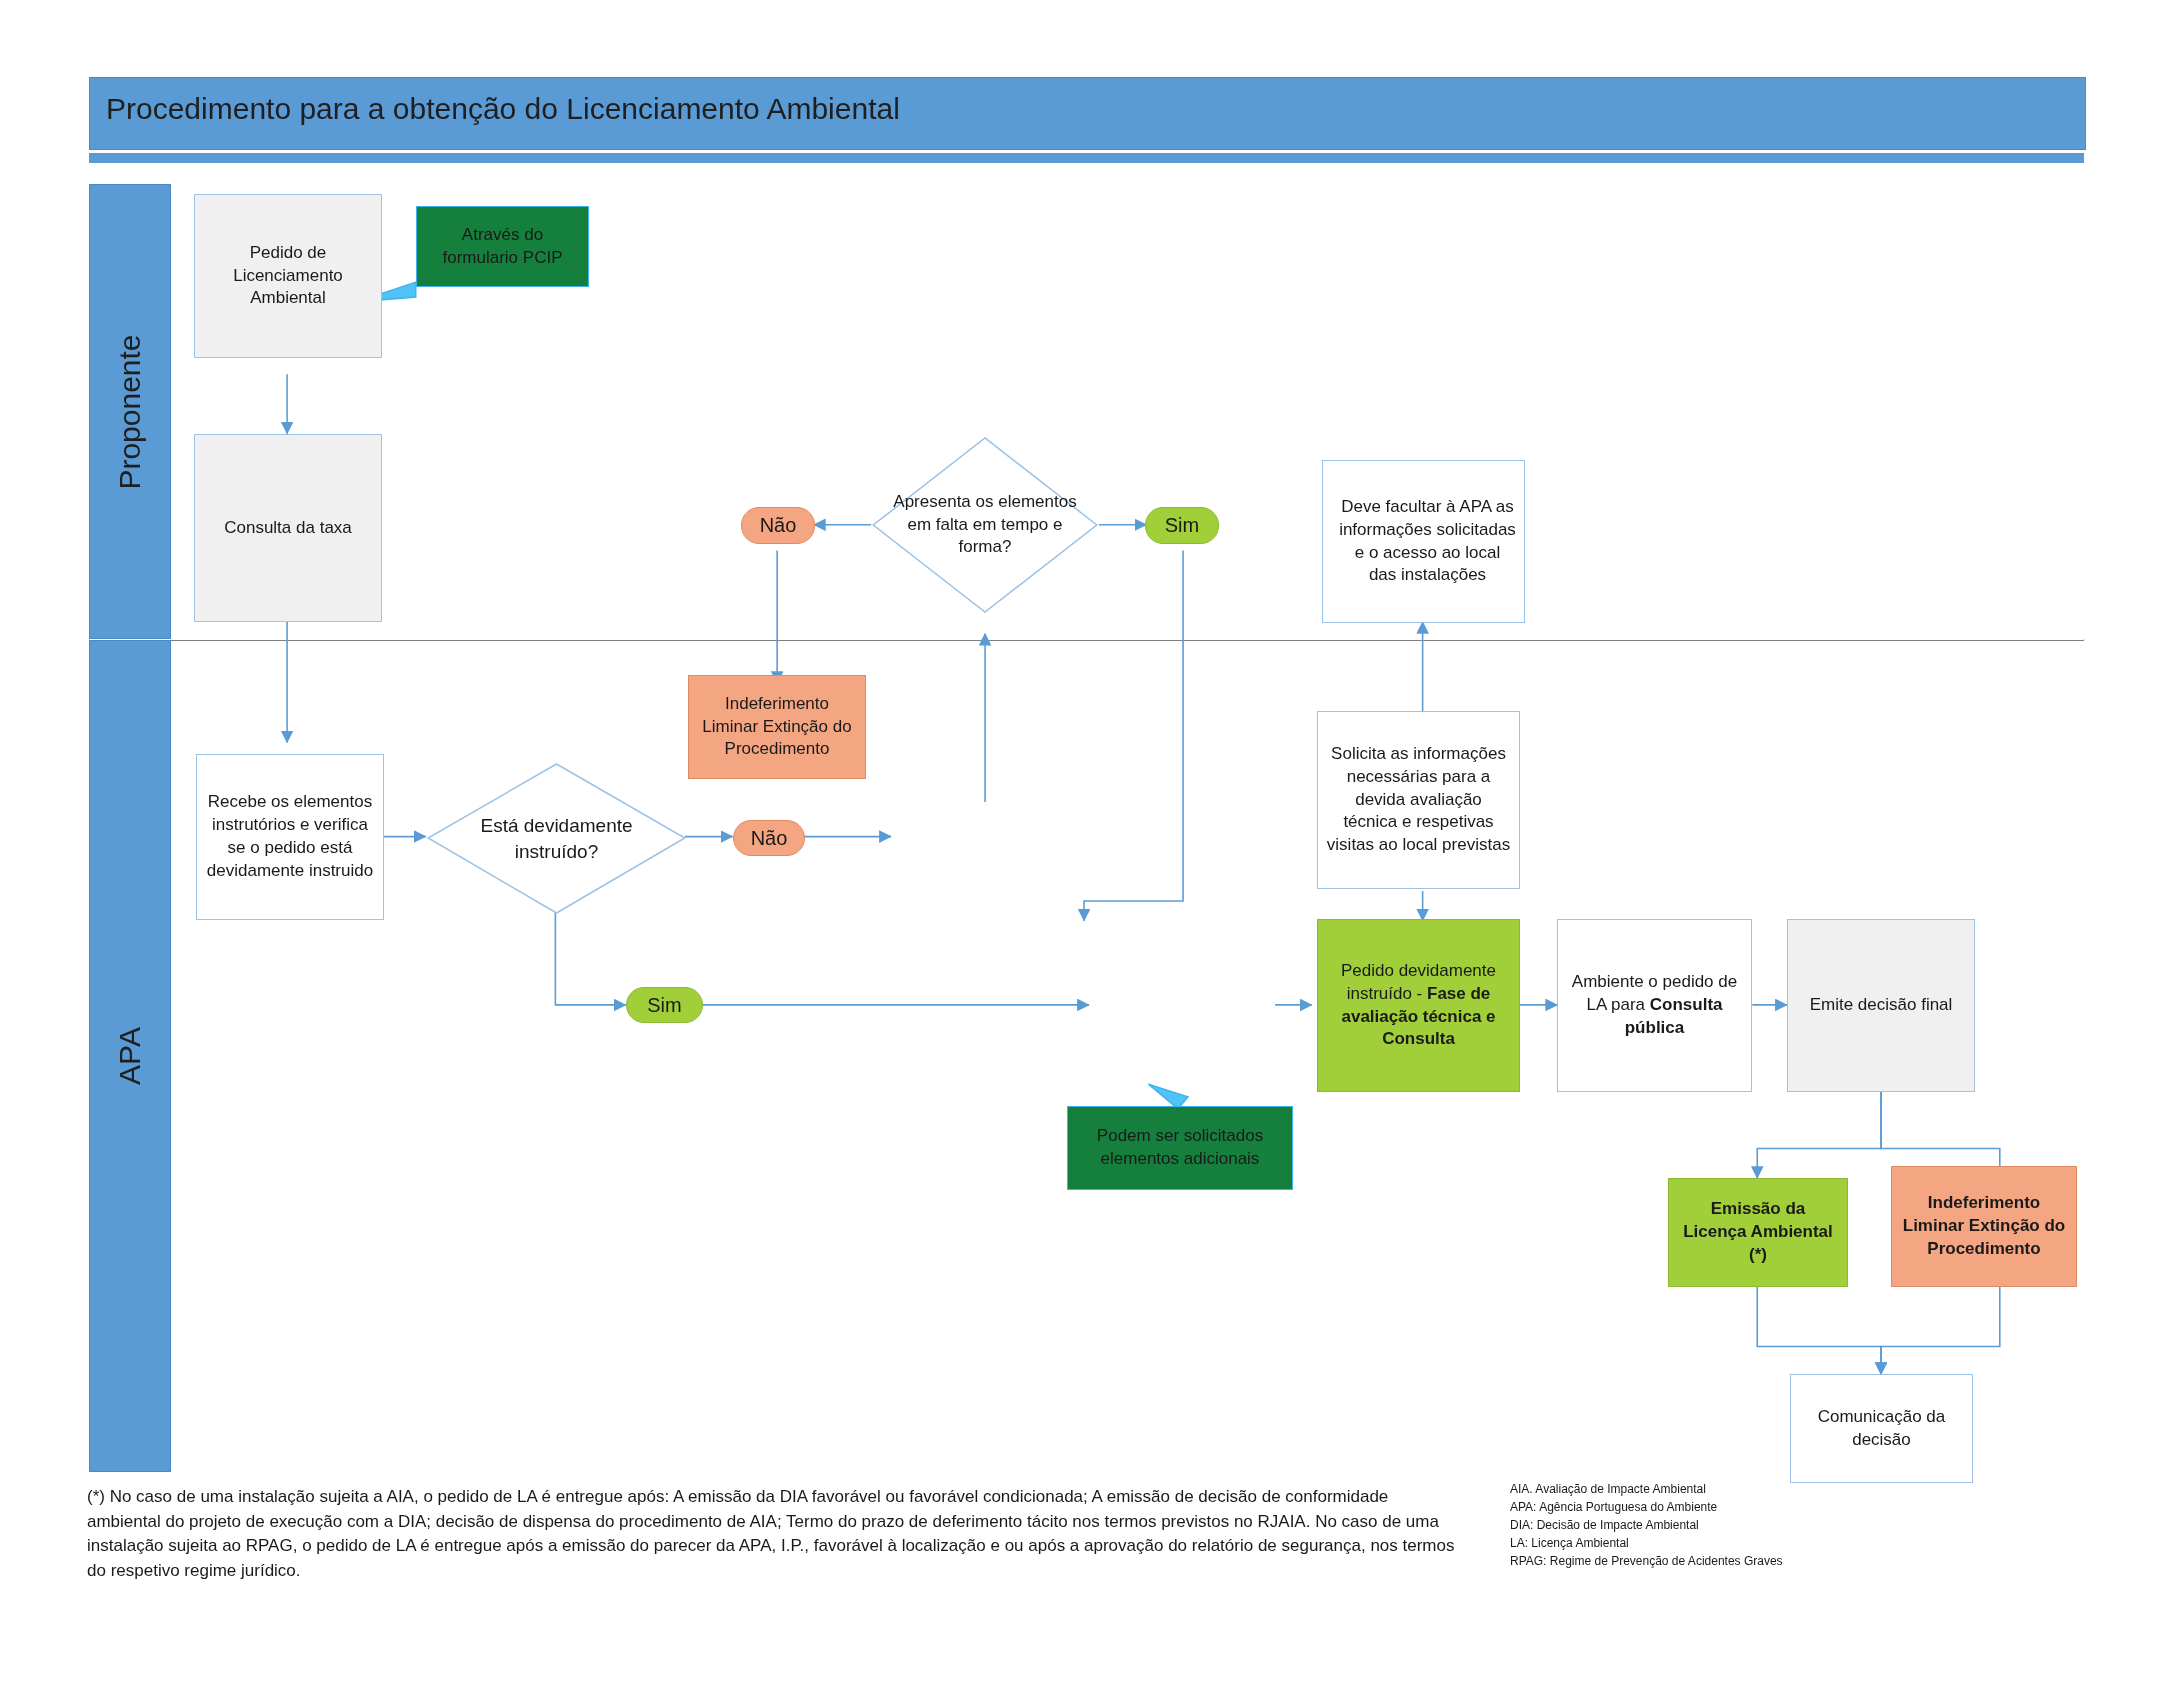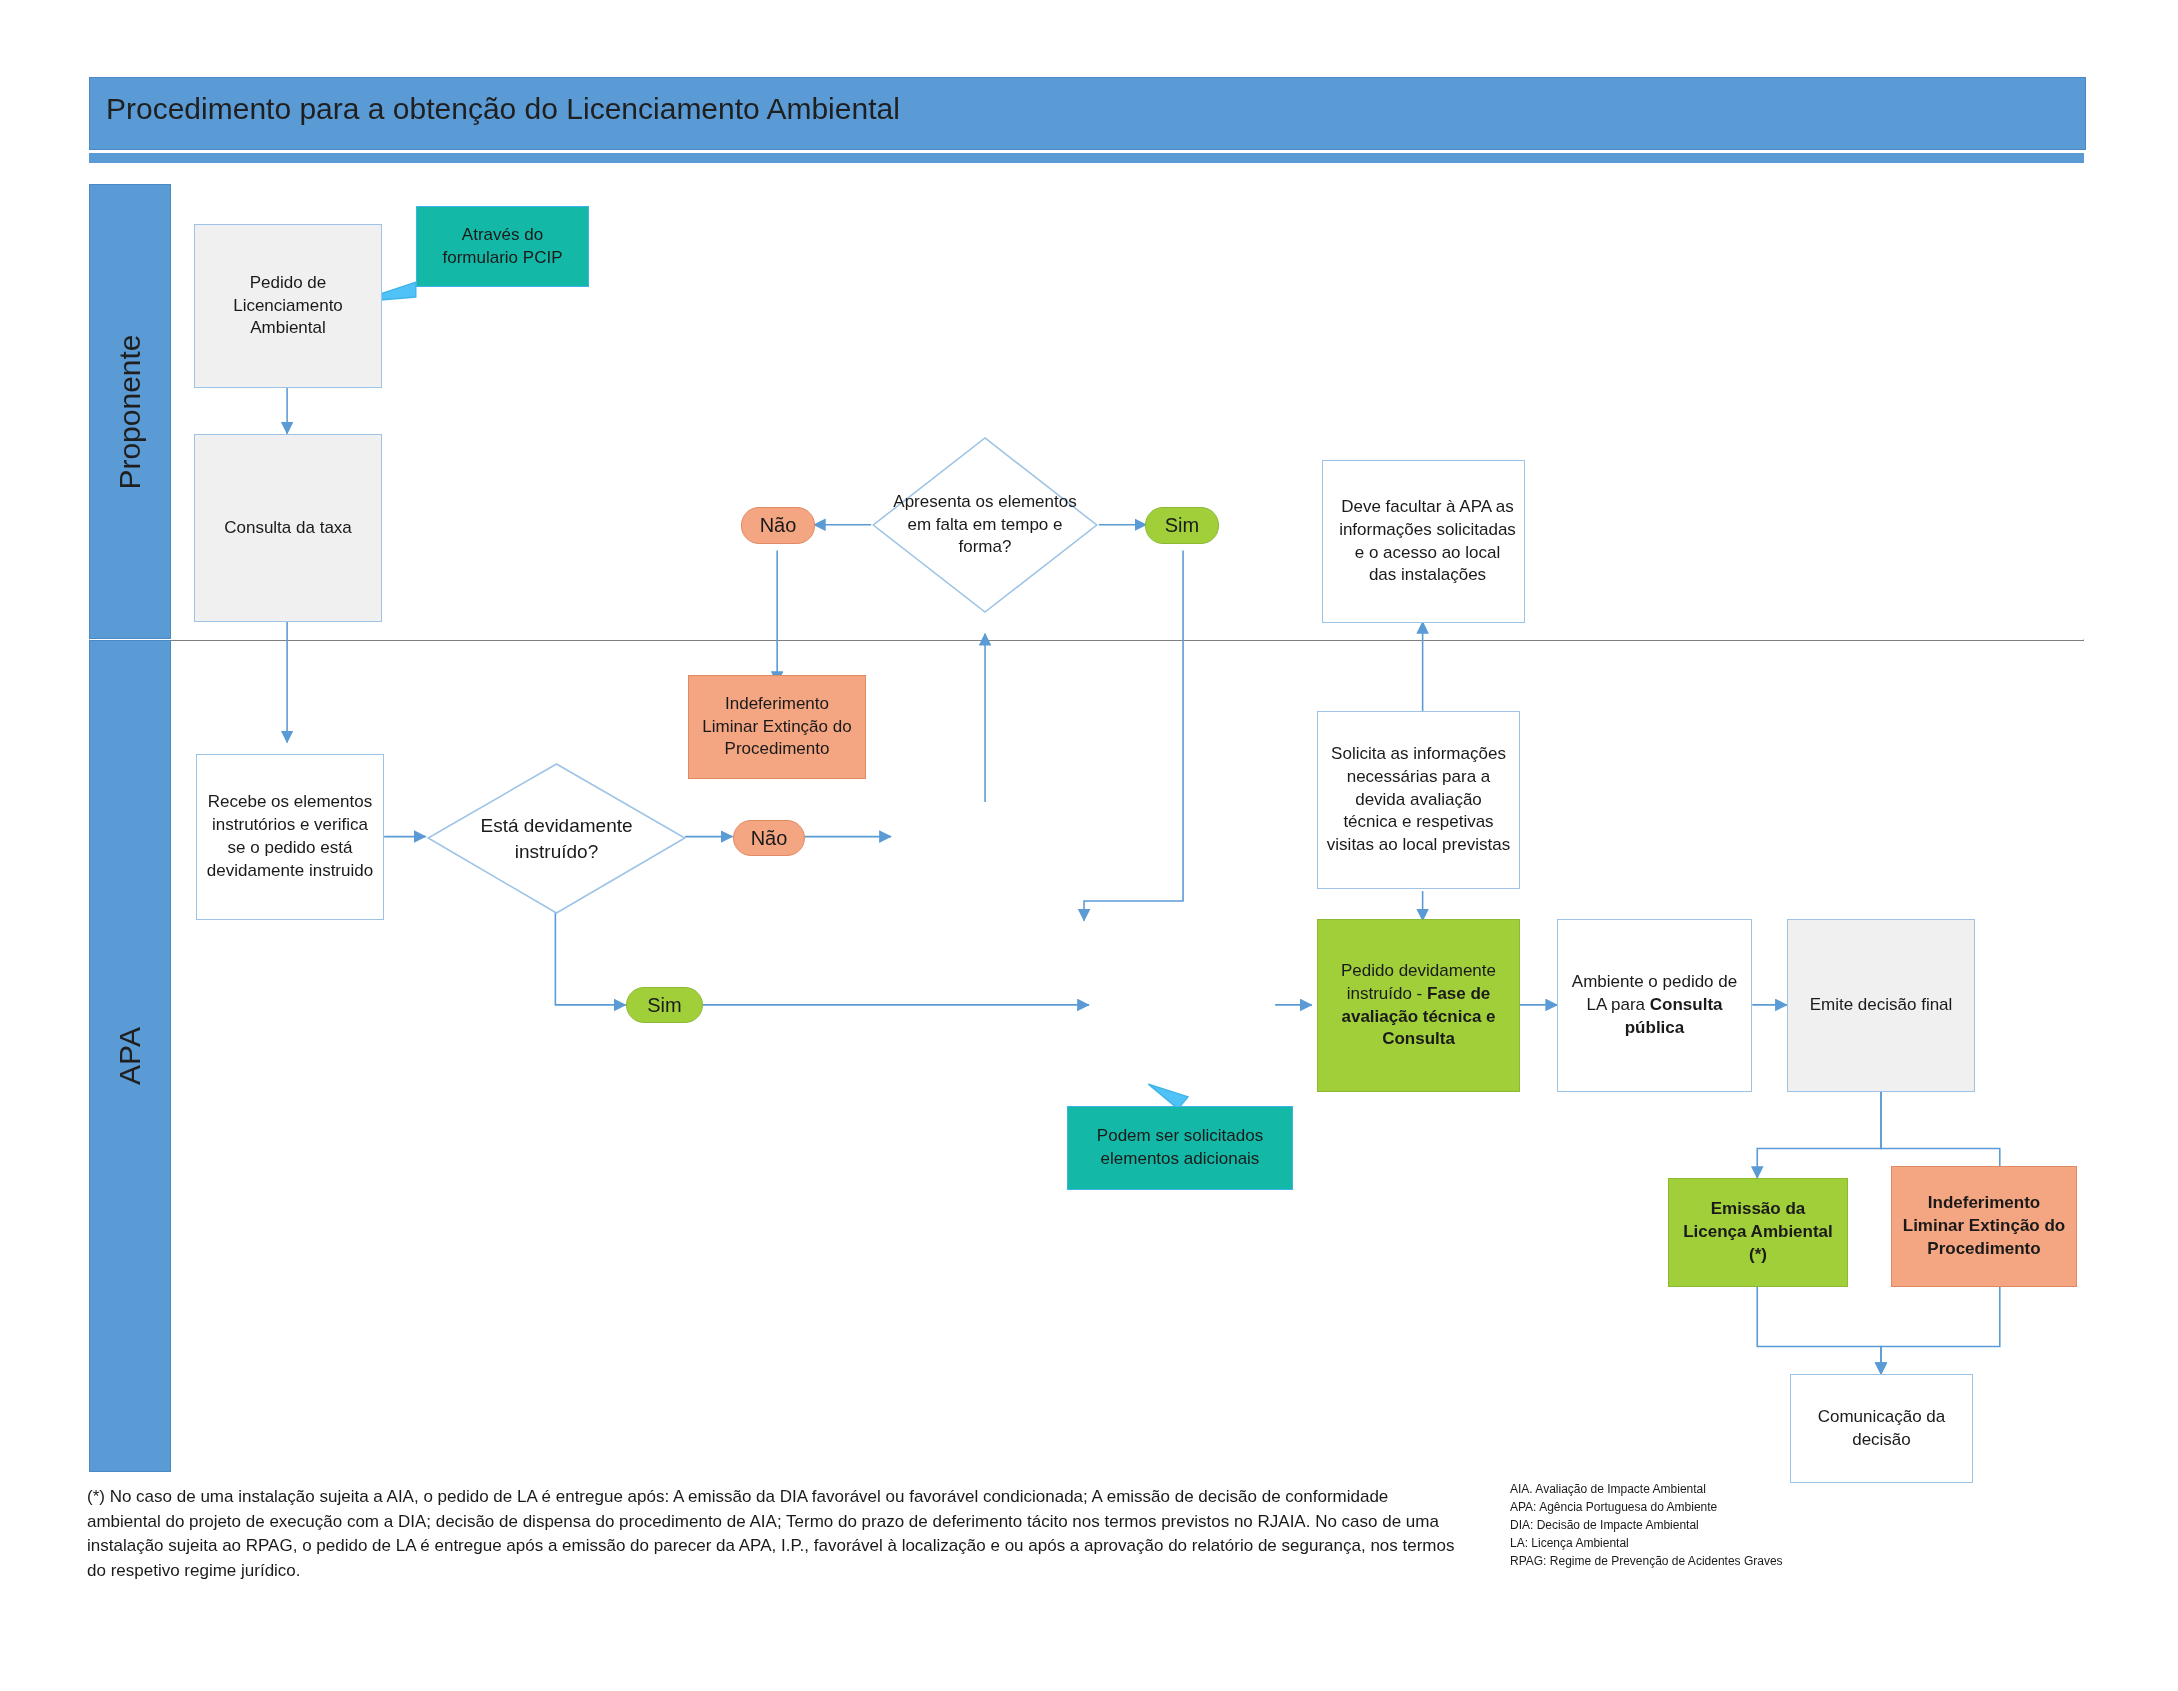--- a/index.html
+++ b/index.html
@@ -112,21 +112,21 @@
   .box-salmon {
     background: #f4a582;
     border: 1px solid #e08a63;
   }
   .box-salmon-bold {
     background: #f4a582;
     border: 1px solid #e08a63;
     font-weight: bold;
   }
   .callout {
-    background: #14b8a6;
+    background: #15803d;
     border: 1px solid #3fb3e8;
     color: #1a1a1a;
     font-size: 17px;
   }
   .diamond-wrap {
     position: absolute;
   }
   .diamond {
     position: absolute;
     left: 0; top: 0;
@@ -265,21 +265,21 @@
 
       <path d="M2020,1300 L2020,1360 L1900,1360 L1900,1388"></path>
     </g>
 
     <g stroke="#3fb3e8" stroke-width="1.4" fill="#4fc3f7">
       <path d="M420,285 L360,305 L420,300 z"></path>
       <path d="M1190,1120 L1160,1095 L1200,1108 z"></path>
     </g>
   </svg>
 
-  <div class="node box-grey" style="left:194px; top:224px; width:188px; height:164px;">
+  <div class="node box-grey" style="left:194px; top:194px; width:188px; height:164px;">
     <span>Pedido de Licenciamento Ambiental</span>
   </div>
 
   <div class="node callout" style="left:416px; top:206px; width:173px; height:81px;">
     <span>Através do formulario PCIP</span>
   </div>
 
   <div class="node box-grey" style="left:194px; top:434px; width:188px; height:188px;">
     <span>Consulta da taxa</span>
   </div>

